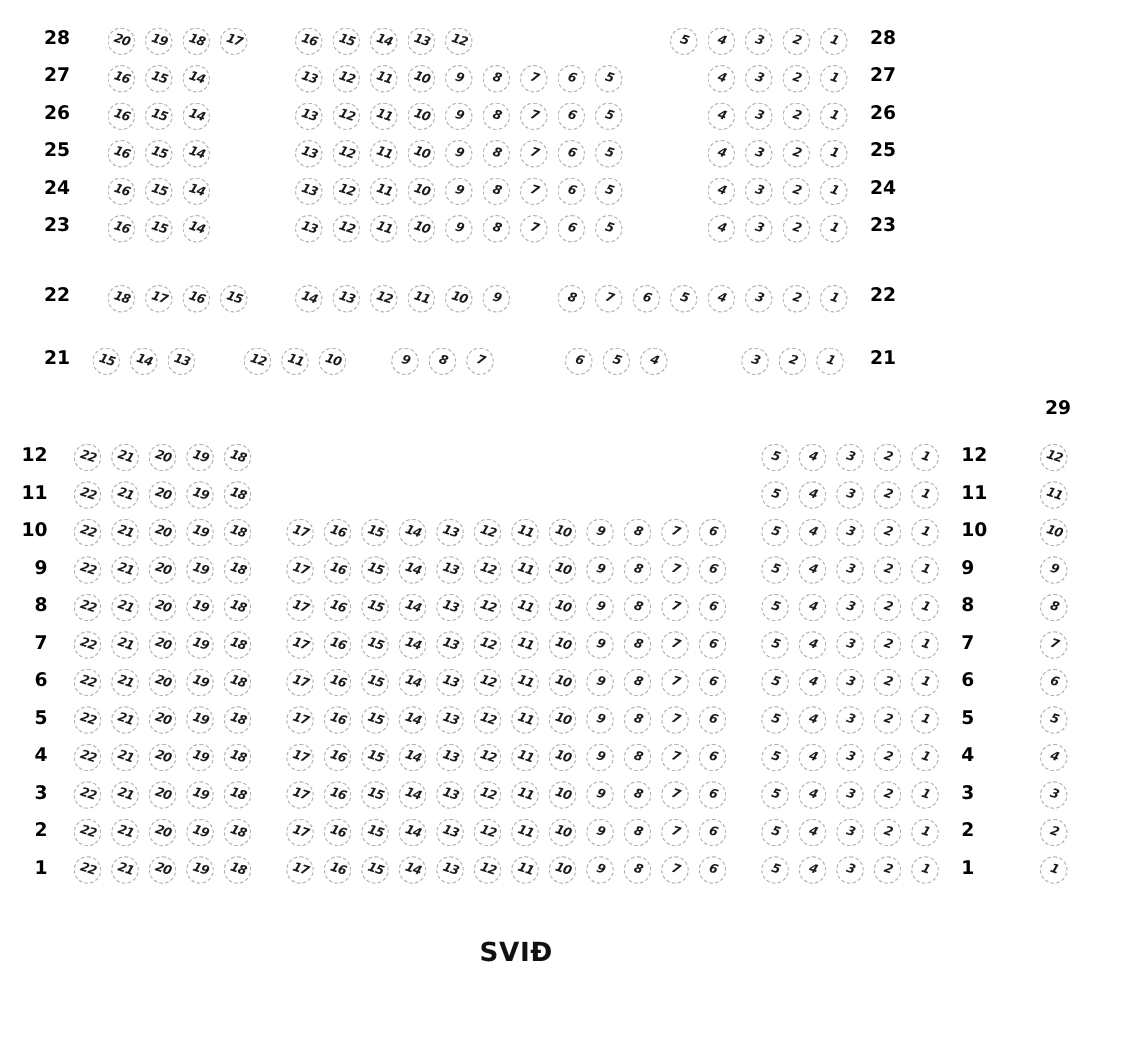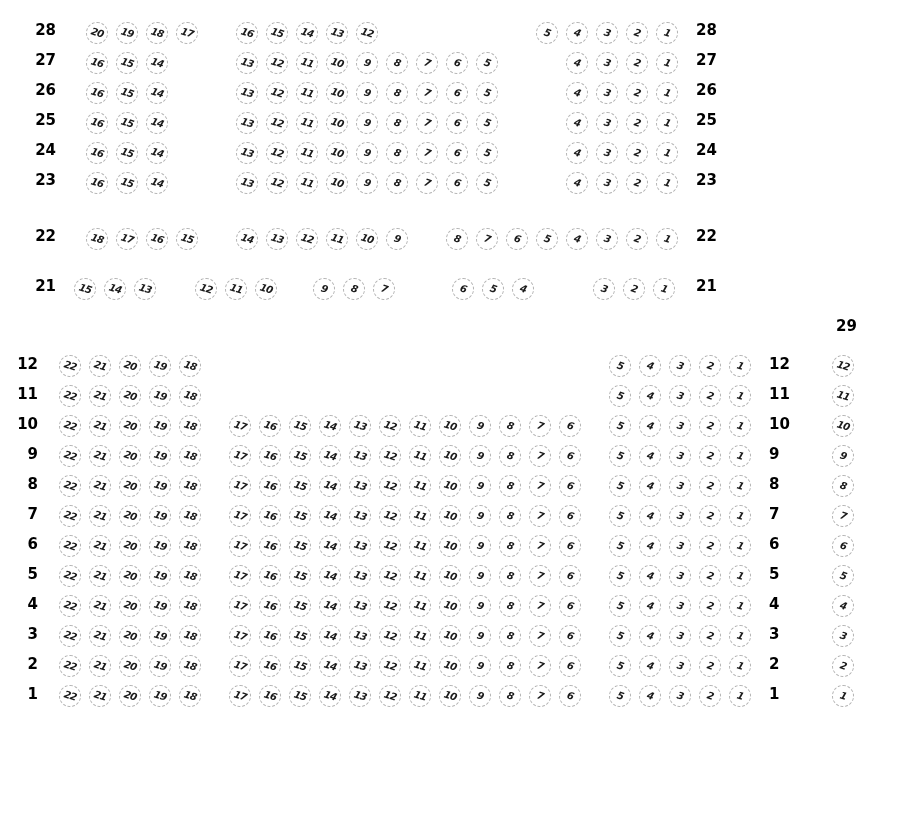--- a/index.html
+++ b/index.html
@@ -28,20 +28,21 @@
   .stage-label{
     position:absolute;font-size:21px;font-weight:600;color:#111;
     letter-spacing:0.5px;text-align:center;line-height:24px;
   }
 </style>
 </head>
 <body>
 
 <div id="seatmap">
   <div class="col-label" style="left:836px;top:316px;">29</div>
+  <div class="stage-label" style="left:313px;top:750px;width:200px;">SVIÐ</div>
 <div class="row-label ra" style="left: -4px; width: 60px; top: 20px;">28</div>
     <div class="row-label" style="left: 696px; top: 20px;">28</div>
     <div class="seat" style="left: 86px; top: 22px;">
       <span>20</span>
     </div>
     <div class="seat" style="left: 116px; top: 22px;">
       <span>19</span>
     </div>
     <div class="seat" style="left: 146px; top: 22px;">
       <span>18</span>

